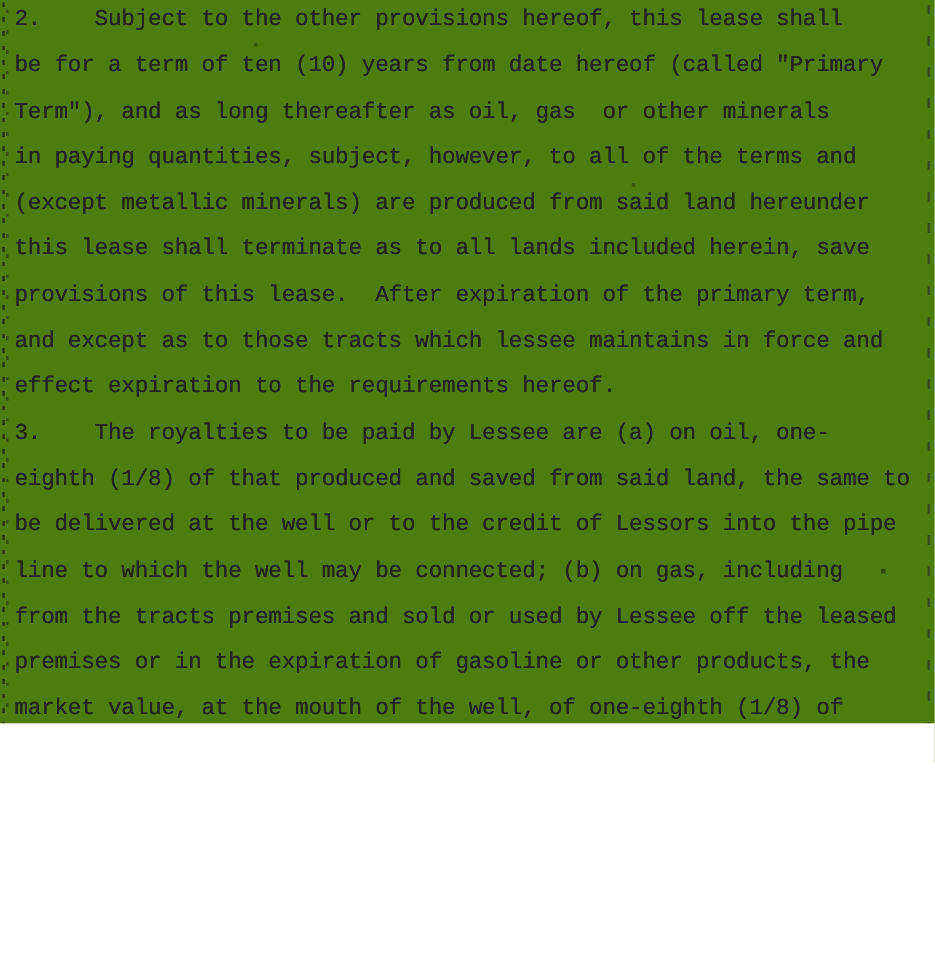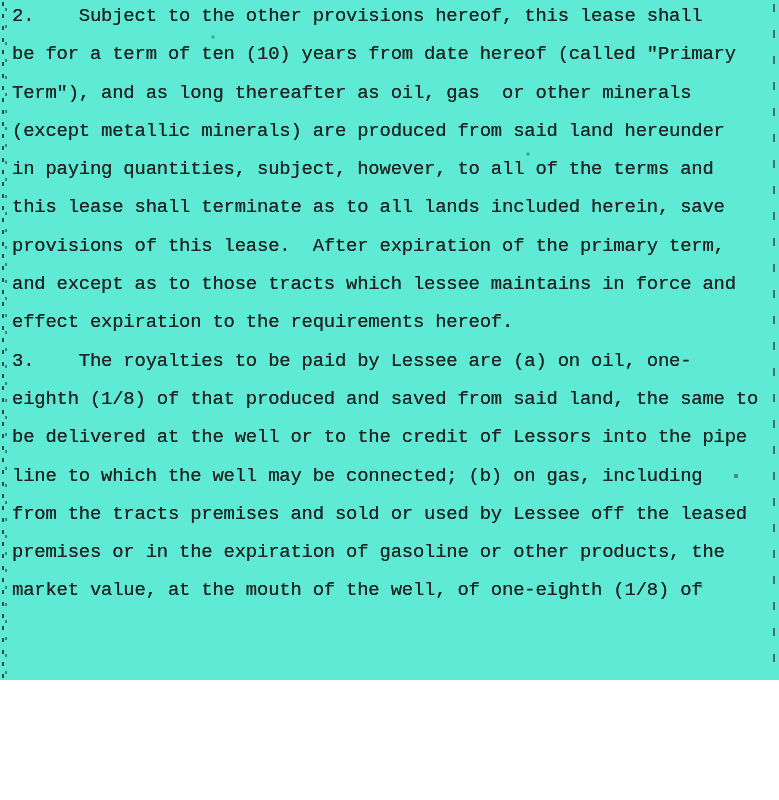--- a/index.html
+++ b/index.html
@@ -3,22 +3,22 @@
 <meta charset="utf-8">
 <style>
   html, body {
     margin: 0;
     padding: 0;
     background: #ffffff;
   }
   .page {
     position: relative;
     width: 779px;
-    height: 680px;
-    background: #5eead4;
+    height: 603px;
+    background: #4d7c0f;
     overflow: hidden;
     font-family: "Liberation Mono", "DejaVu Sans Mono", monospace;
     color: #242424;
   }
   
   .edge {
     position: absolute;
     top: 0;
     bottom: 0;
     pointer-events: none;
@@ -103,22 +103,22 @@
 <div class="page">
 
   <div class="edge edge-left"></div>
   <div class="edge edge-right"></div>
   <div class="specks"></div>
 
   <div class="text-block">
     <div class="ln">2.    Subject to the other provisions hereof, this lease shall</div>
     <div class="ln">be for a term of ten (10) years from date hereof (called "Primary</div>
     <div class="ln">Term"), and as long thereafter as oil, gas  or other minerals</div>
+    <div class="ln">in paying quantities, subject, however, to all of the terms and</div>
     <div class="ln">(except metallic minerals) are produced from said land hereunder</div>
-    <div class="ln">in paying quantities, subject, however, to all of the terms and</div>
     <div class="ln">this lease shall terminate as to all lands included herein, save</div>
     <div class="ln">provisions of this lease.  After expiration of the primary term,</div>
     <div class="ln">and except as to those tracts which lessee maintains in force and</div>
     <div class="ln">effect expiration to the requirements hereof.</div>
     <div class="ln">3.    The royalties to be paid by Lessee are (a) on oil, one-</div>
     <div class="ln">eighth (1/8) of that produced and saved from said land, the same to</div>
     <div class="ln">be delivered at the well or to the credit of Lessors into the pipe</div>
     <div class="ln">line to which the well may be connected; (b) on gas, including</div>
     <div class="ln">from the tracts premises and sold or used by Lessee off the leased</div>
     <div class="ln">premises or in the expiration of gasoline or other products, the</div>

